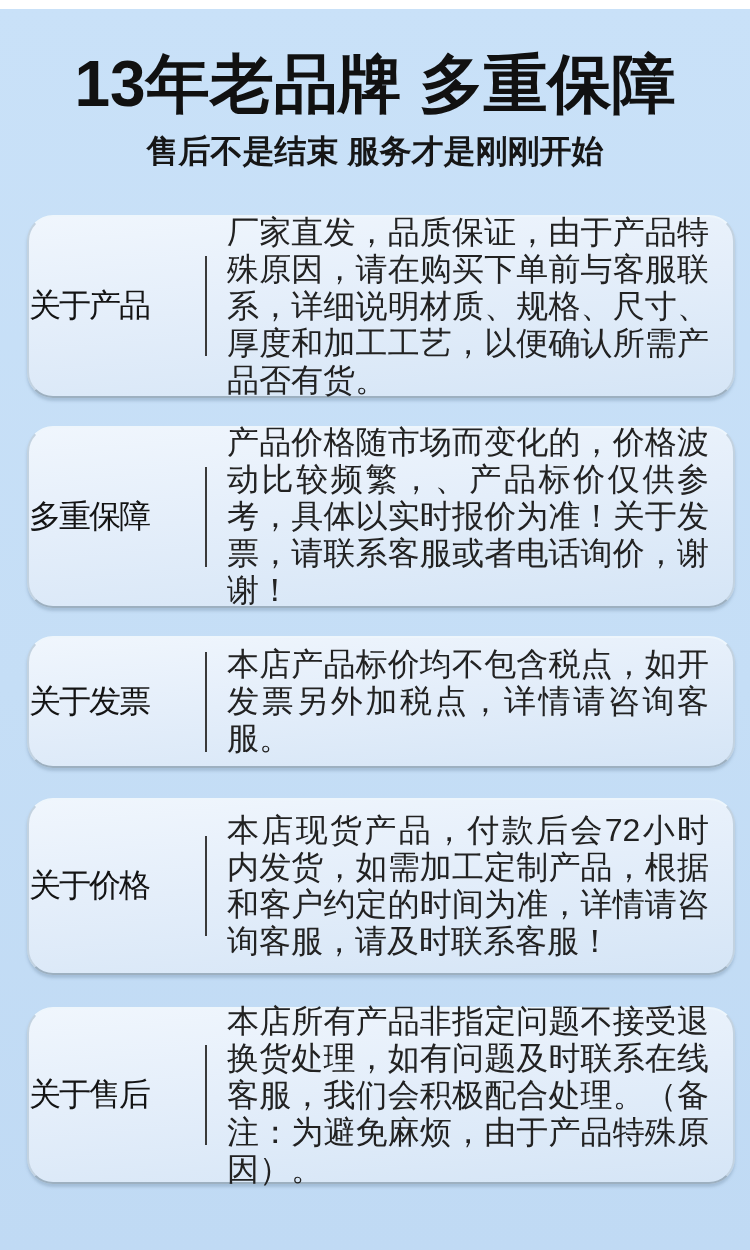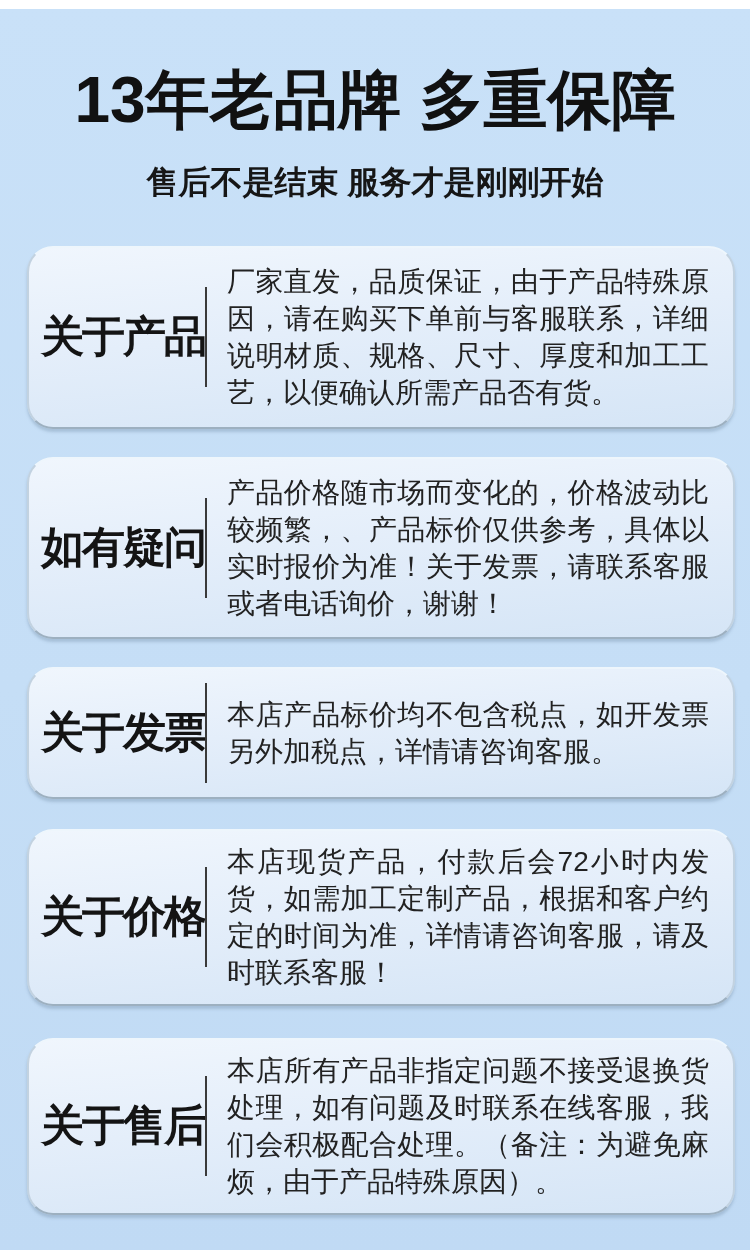--- a/index.html
+++ b/index.html
@@ -12,30 +12,30 @@
     overflow: hidden;
     font-family: "Liberation Sans", sans-serif;
     background: linear-gradient(180deg, #c9e1f8 0%, #c5def6 55%, #c0daf4 100%);
   }
   .top-strip {
     width: 750px;
     height: 9px;
     background: #ffffff;
   }
   .page-title {
-    margin-top: 58px;
+    margin-top: 42px;
     text-align: center;
     font-size: 64px;
     line-height: 1.05;
     font-weight: bold;
     color: #111111;
     letter-spacing: 0px;
   }
   .page-subtitle {
-    margin-top: 32px;
+    margin-top: 17px;
     text-align: center;
     font-size: 32px;
     line-height: 1.05;
     font-weight: bold;
     color: #161616;
   }
   .cards {
     margin-top: 46px;
     padding-left: 27px;
     padding-right: 15px;
@@ -53,37 +53,37 @@
     align-items: center;
   }
   .card-1 { height: 183px; margin-bottom: 28px; }
   .card-2 { height: 182px; margin-bottom: 28px; }
   .card-3 { height: 132px; margin-bottom: 30px; }
   .card-4 { height: 177px; margin-bottom: 32px; }
   .card-5 { height: 177px; margin-bottom: 0; }
   .card-label {
     flex: 0 0 176px;
     width: 176px;
-    text-align: right;
-    font-size: 43px;
-    font-weight: bold;
+    text-align: left;
+    font-size: 32px;
+    font-weight: normal;
     letter-spacing: -2px;
     color: #141414;
   }
   .card-divider {
     flex: 0 0 2px;
     width: 2px;
     height: 100px;
     align-self: center;
     background: #3a3a3a;
   }
   .card-text {
     flex: 1 1 auto;
     padding: 0 24px 0 20px;
-    font-size: 28px;
+    font-size: 32px;
     line-height: 37px;
     color: #222222;
     text-align: justify;
     font-weight: 400;
   }
 </style>
 </head>
 <body>
 
 <div class="top-strip"></div>
@@ -94,21 +94,21 @@
 
 <div class="cards">
 
   <div class="card card-1">
     <div class="card-label">关于产品</div>
     <div class="card-divider"></div>
     <div class="card-text">厂家直发，品质保证，由于产品特殊原因，请在购买下单前与客服联系，详细说明材质、规格、尺寸、厚度和加工工艺，以便确认所需产品否有货。</div>
   </div>
 
   <div class="card card-2">
-    <div class="card-label">如有疑问</div>
+    <div class="card-label">多重保障</div>
     <div class="card-divider"></div>
     <div class="card-text">产品价格随市场而变化的，价格波动比较频繁，、产品标价仅供参考，具体以实时报价为准！关于发票，请联系客服或者电话询价，谢谢！</div>
   </div>
 
   <div class="card card-3">
     <div class="card-label">关于发票</div>
     <div class="card-divider"></div>
     <div class="card-text">本店产品标价均不包含税点，如开发票另外加税点，详情请咨询客服。</div>
   </div>
 

